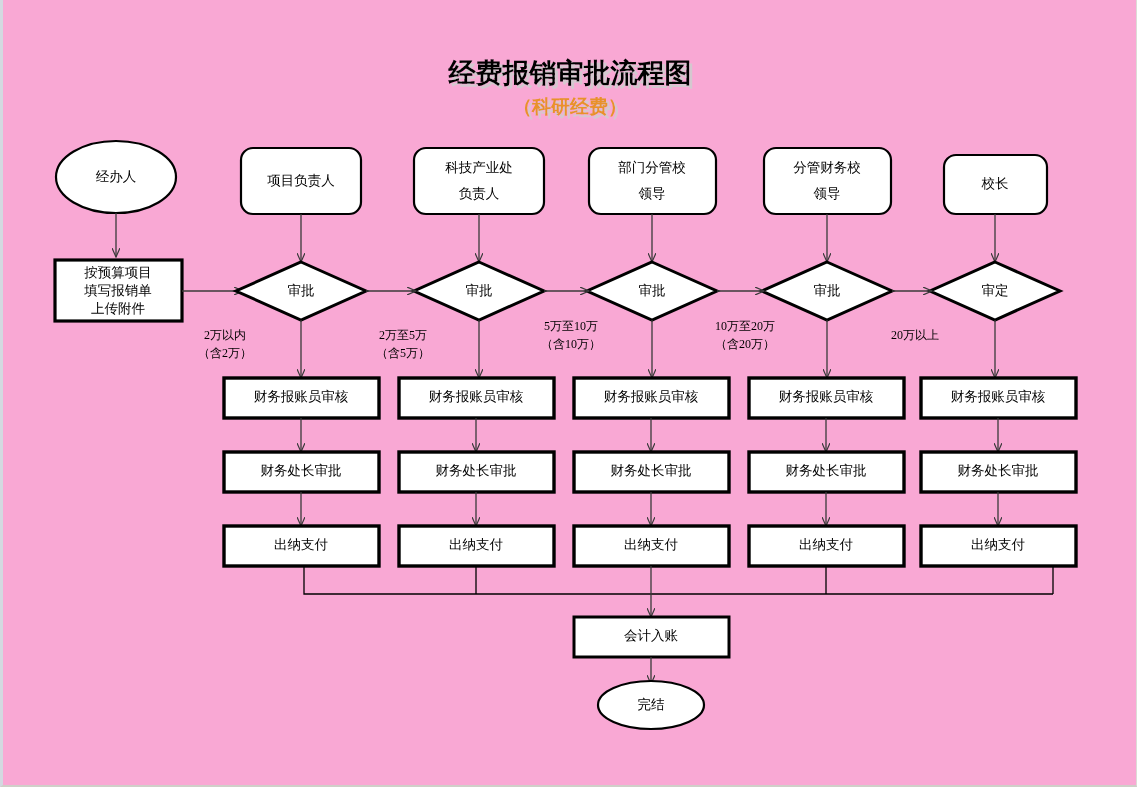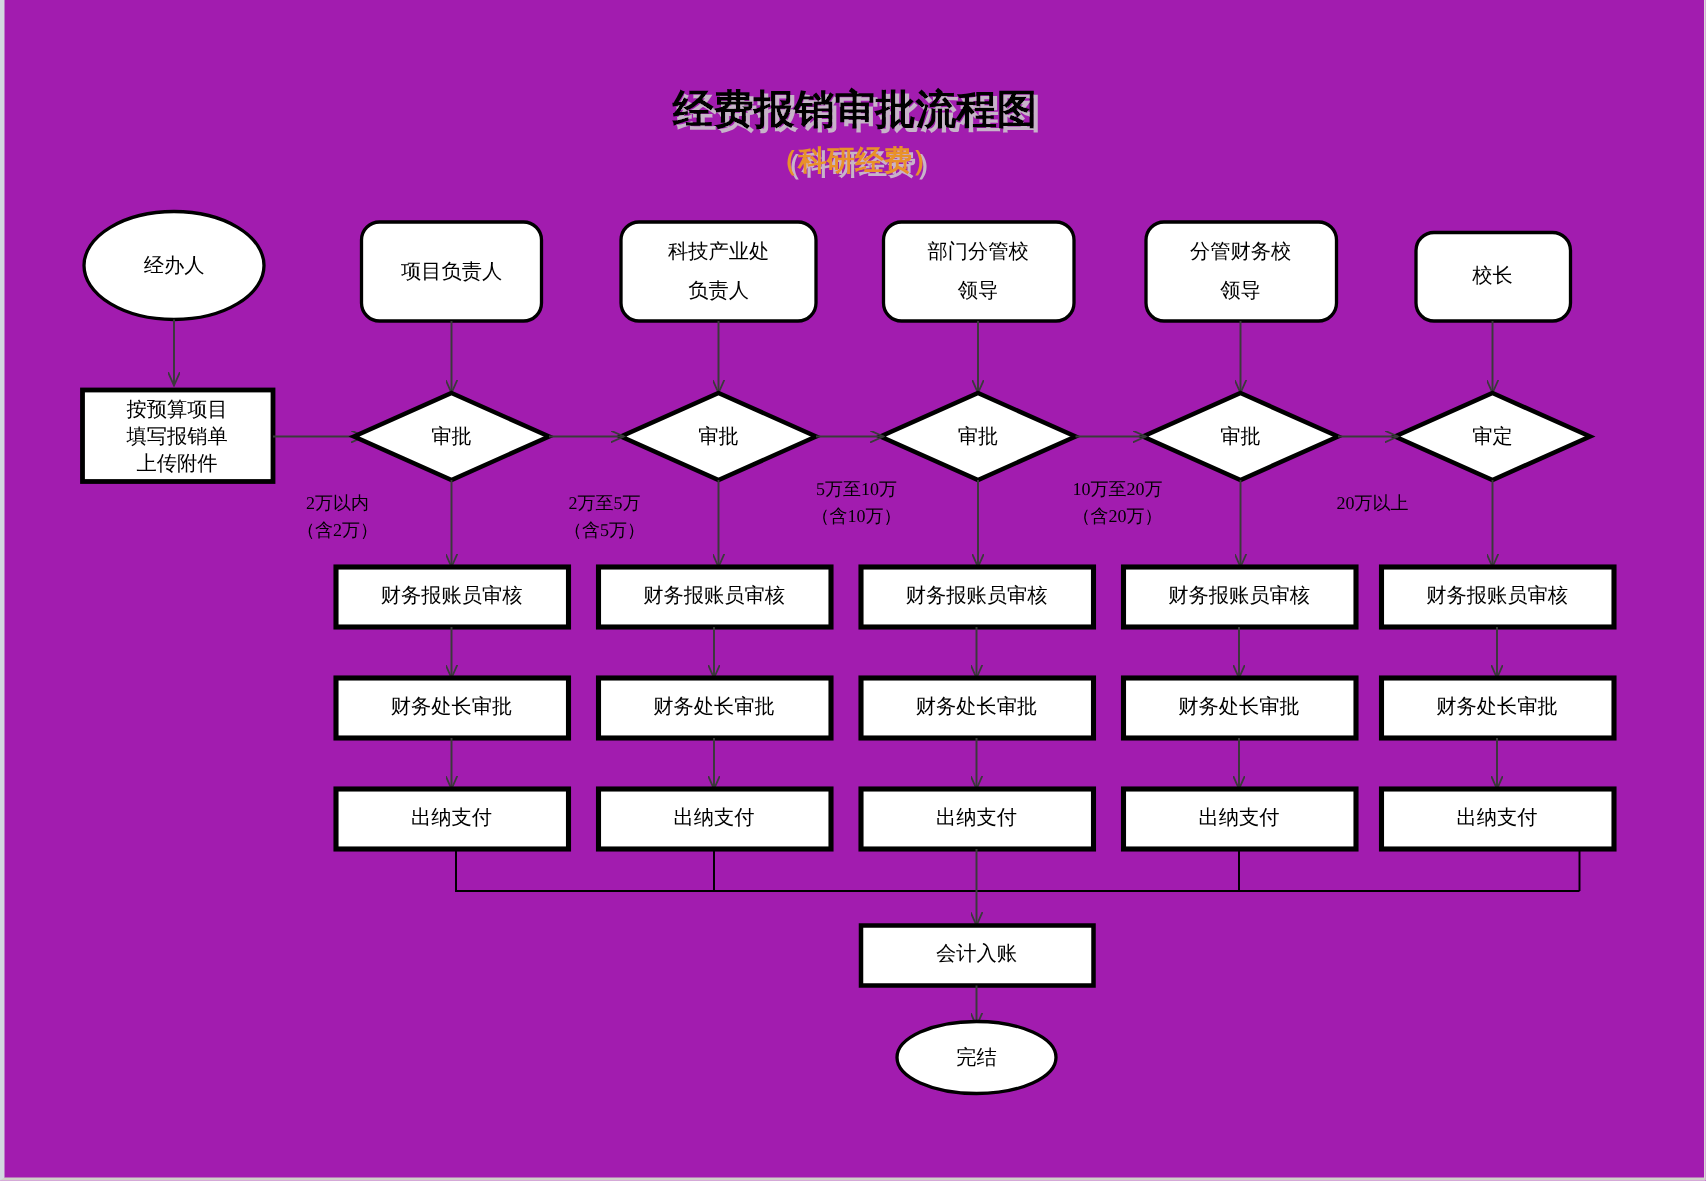--- a/index.html
+++ b/index.html
@@ -12,21 +12,21 @@
     height: 787px;
     font-family: "Liberation Serif", serif;
     overflow: hidden;
     position: relative;
   }
   #page {
     position: absolute;
     left: 0; top: 0;
     width: 1137px;
     height: 787px;
-    background: #a21caf;
+    background: #f9a8d4;
     border-left: 3px solid #d3d8e0;
     border-right: 1px solid #dcdcd6;
     border-bottom: 2px solid #cfcfc8;
     box-sizing: border-box;
     overflow: hidden;
   }
   #flow {
     position: absolute;
     left: 0; top: 0;
   }

